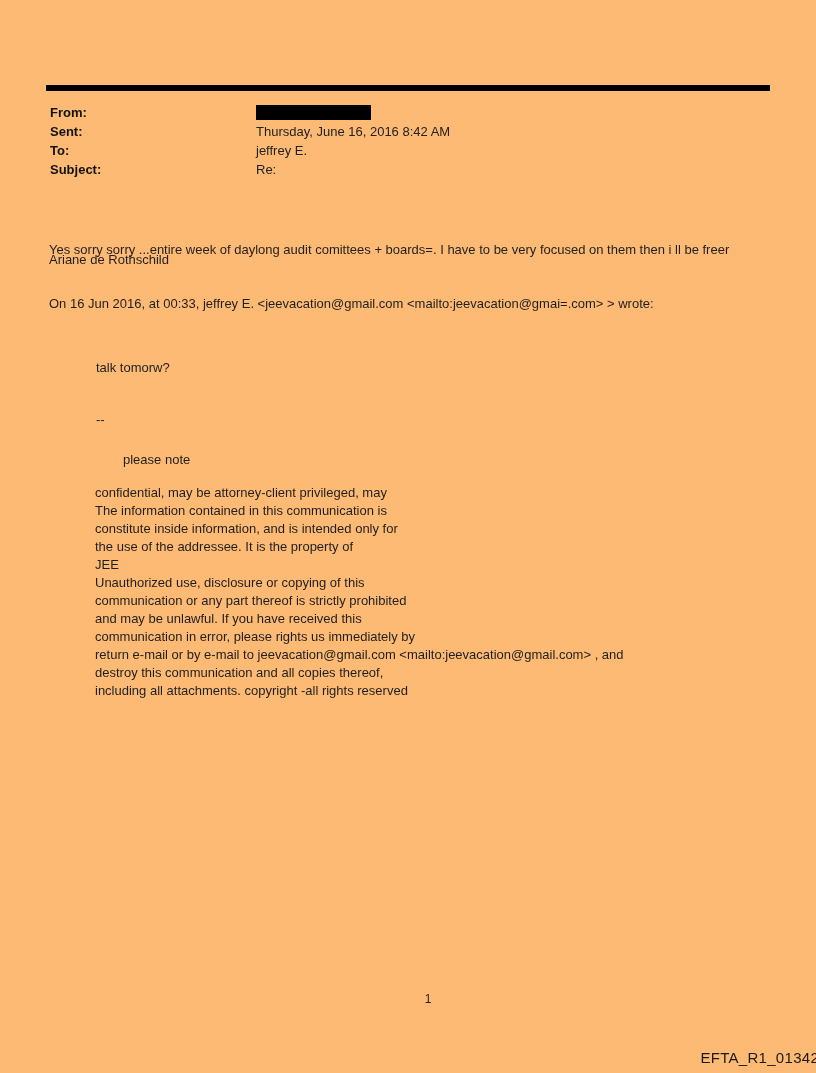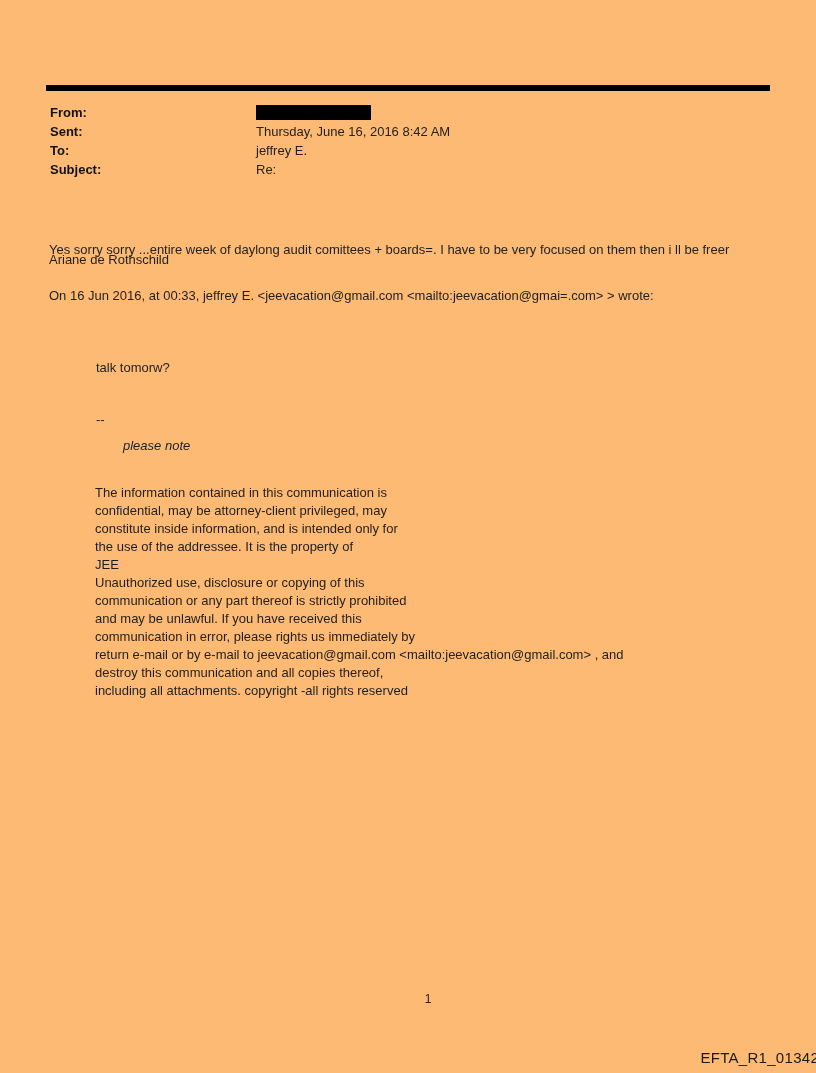--- a/index.html
+++ b/index.html
@@ -49,24 +49,24 @@
     margin-bottom: 2px;
   }
   .bodyline {
     position: absolute;
     font-size: 13px;
     white-space: nowrap;
     color: #1f1f1f;
   }
   .reply-text        { left: 49px;  top: 215px; margin-top: 27px; }
   .signature         { left: 49px;  top: 252px; }
-  .quote-attribution { left: 49px;  top: 288px; text-align: center; }
+  .quote-attribution { left: 49px;  top: 296px; text-align: center; }
   .quoted-message    { left: 96px;  top: 360px; }
   .sig-separator     { left: 96px;  top: 412px; }
-  .note-label        { left: 123px; top: 438px; font-style: italic; }
+  .note-label        { left: 123px; top: 452px; }
   .disclaimer {
     position: absolute;
     left: 95px;
     top: 484px;
     font-size: 13px;
     line-height: 18px;
     color: #1f1f1f;
     white-space: nowrap;
   }
   .page-number {
@@ -111,22 +111,22 @@
   </div>
 
   <div class="bodyline reply-text">Yes sorry sorry ...entire week of daylong audit comittees + boards=. I have to be very focused on them then i ll be freer</div>
   <div class="bodyline signature">Ariane de Rothschild</div>
   <div class="bodyline quote-attribution">On 16 Jun 2016, at 00:33, jeffrey E. &lt;jeevacation@gmail.com &lt;mailto:jeevacation@gmai=.com&gt; &gt; wrote:</div>
   <div class="bodyline quoted-message">talk tomorw?</div>
   <div class="bodyline sig-separator">--</div>
   <div class="bodyline note-label">please note</div>
 
   <div class="disclaimer">
+    <div>confidential, may be attorney-client privileged, may</div>
     <div>The information contained in this communication is</div>
-    <div>confidential, may be attorney-client privileged, may</div>
     <div>constitute inside information, and is intended only for</div>
     <div>the use of the addressee. It is the property of</div>
     <div>JEE</div>
     <div>Unauthorized use, disclosure or copying of this</div>
     <div>communication or any part thereof is strictly prohibited</div>
     <div>and may be unlawful. If you have received this</div>
     <div>communication in error, please rights us immediately by</div>
     <div>return e-mail or by e-mail to jeevacation@gmail.com &lt;mailto:jeevacation@gmail.com&gt; , and</div>
     <div>destroy this communication and all copies thereof,</div>
     <div>including all attachments. copyright -all rights reserved</div>

